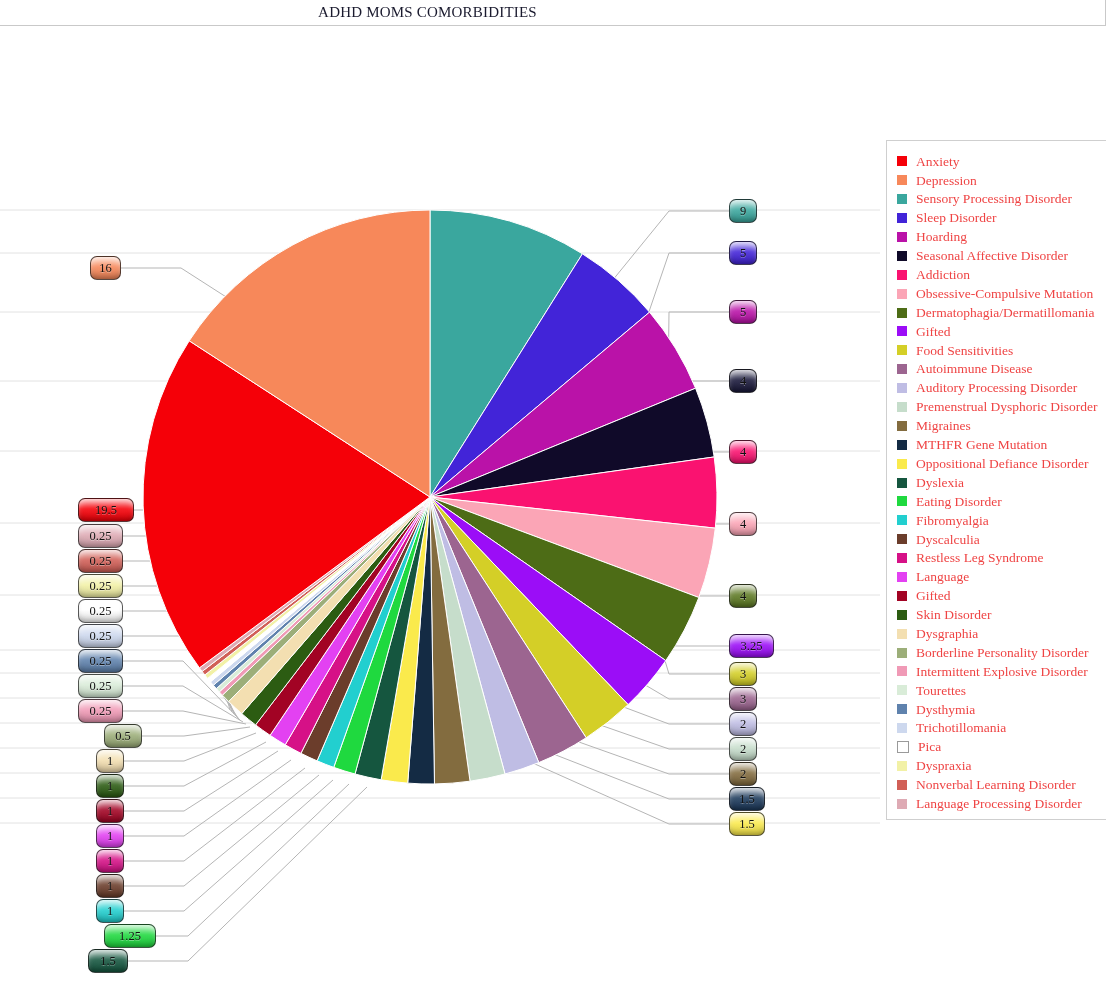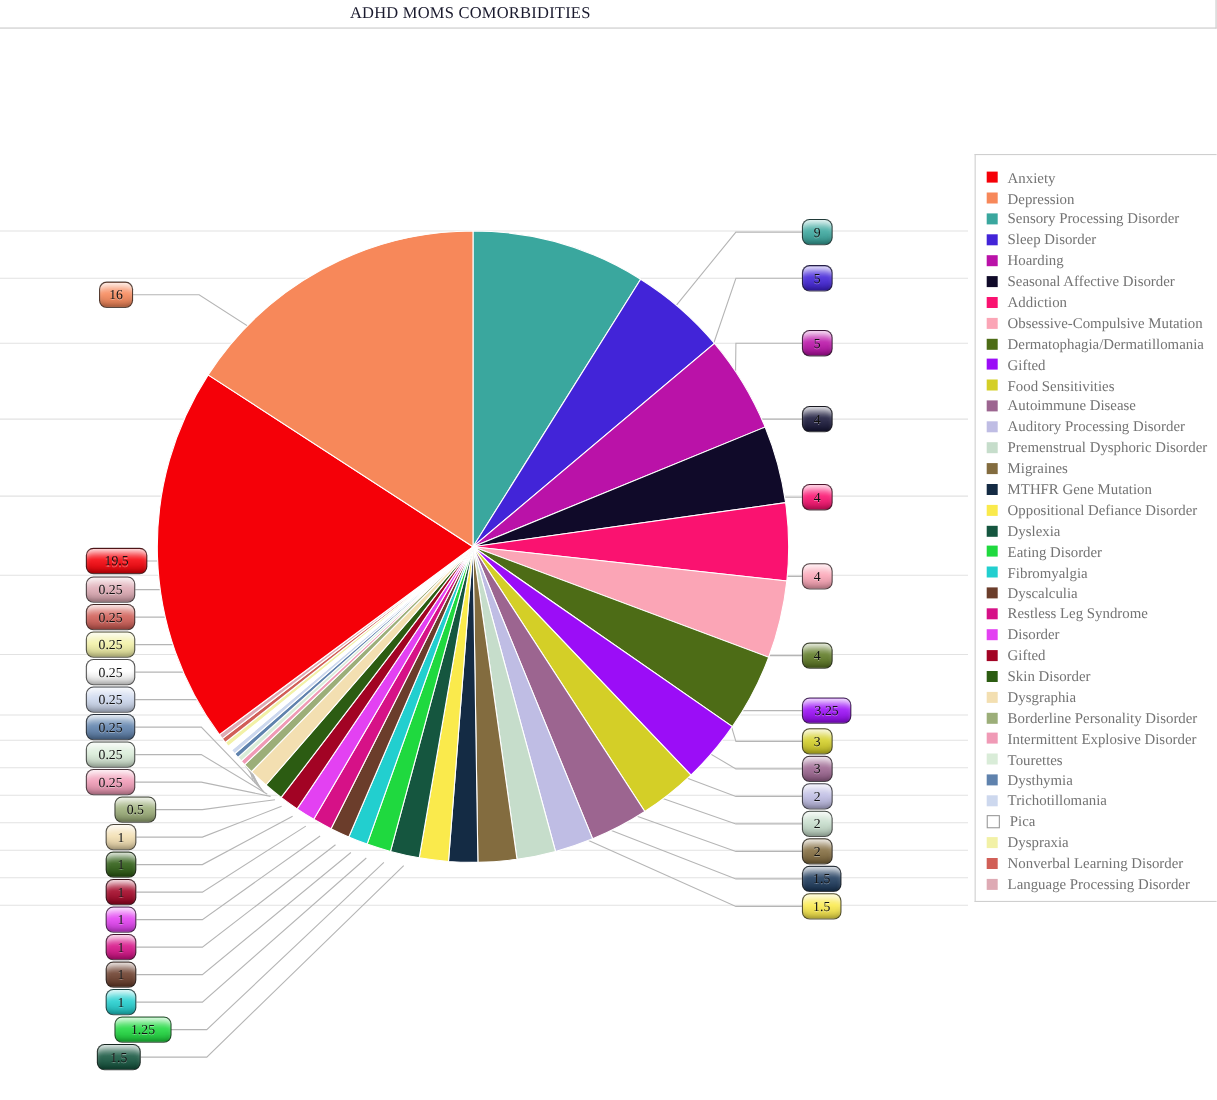--- a/index.html
+++ b/index.html
@@ -85,21 +85,21 @@
   }
   .legend-swatch {
     width: 10px;
     height: 10px;
     flex: 0 0 10px;
     margin-right: 9px;
     border: 0;
   }
   .legend-label {
     font-size: 13.5px;
-    color: #737373;
+    color: #ef4444;
     font-family: "Liberation Serif", "DejaVu Serif", serif;
     line-height: 1;
   }
 
   
   .chip {
     position: absolute;
     box-sizing: border-box;
     border-radius: 7px;
     border: 1px solid rgba(25,25,25,0.72);
@@ -412,21 +412,21 @@
         <div class="legend-row">
           <span class="legend-swatch" style="background: rgb(107, 61, 43);"></span>
           <span class="legend-label">Dyscalculia</span>
         </div>
         <div class="legend-row">
           <span class="legend-swatch" style="background: rgb(214, 17, 135);"></span>
           <span class="legend-label">Restless Leg Syndrome</span>
         </div>
         <div class="legend-row">
           <span class="legend-swatch" style="background: rgb(227, 65, 242);"></span>
-          <span class="legend-label">Disorder</span>
+          <span class="legend-label">Language</span>
         </div>
         <div class="legend-row">
           <span class="legend-swatch" style="background: rgb(162, 3, 36);"></span>
           <span class="legend-label">Gifted</span>
         </div>
         <div class="legend-row">
           <span class="legend-swatch" style="background: rgb(44, 92, 18);"></span>
           <span class="legend-label">Skin Disorder</span>
         </div>
         <div class="legend-row">

